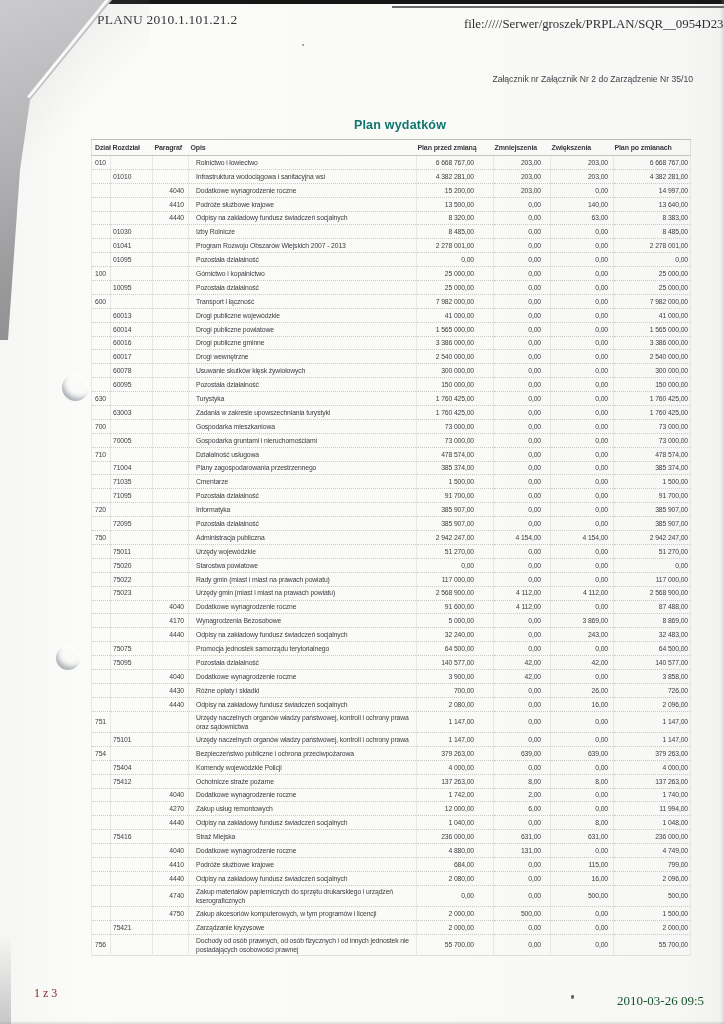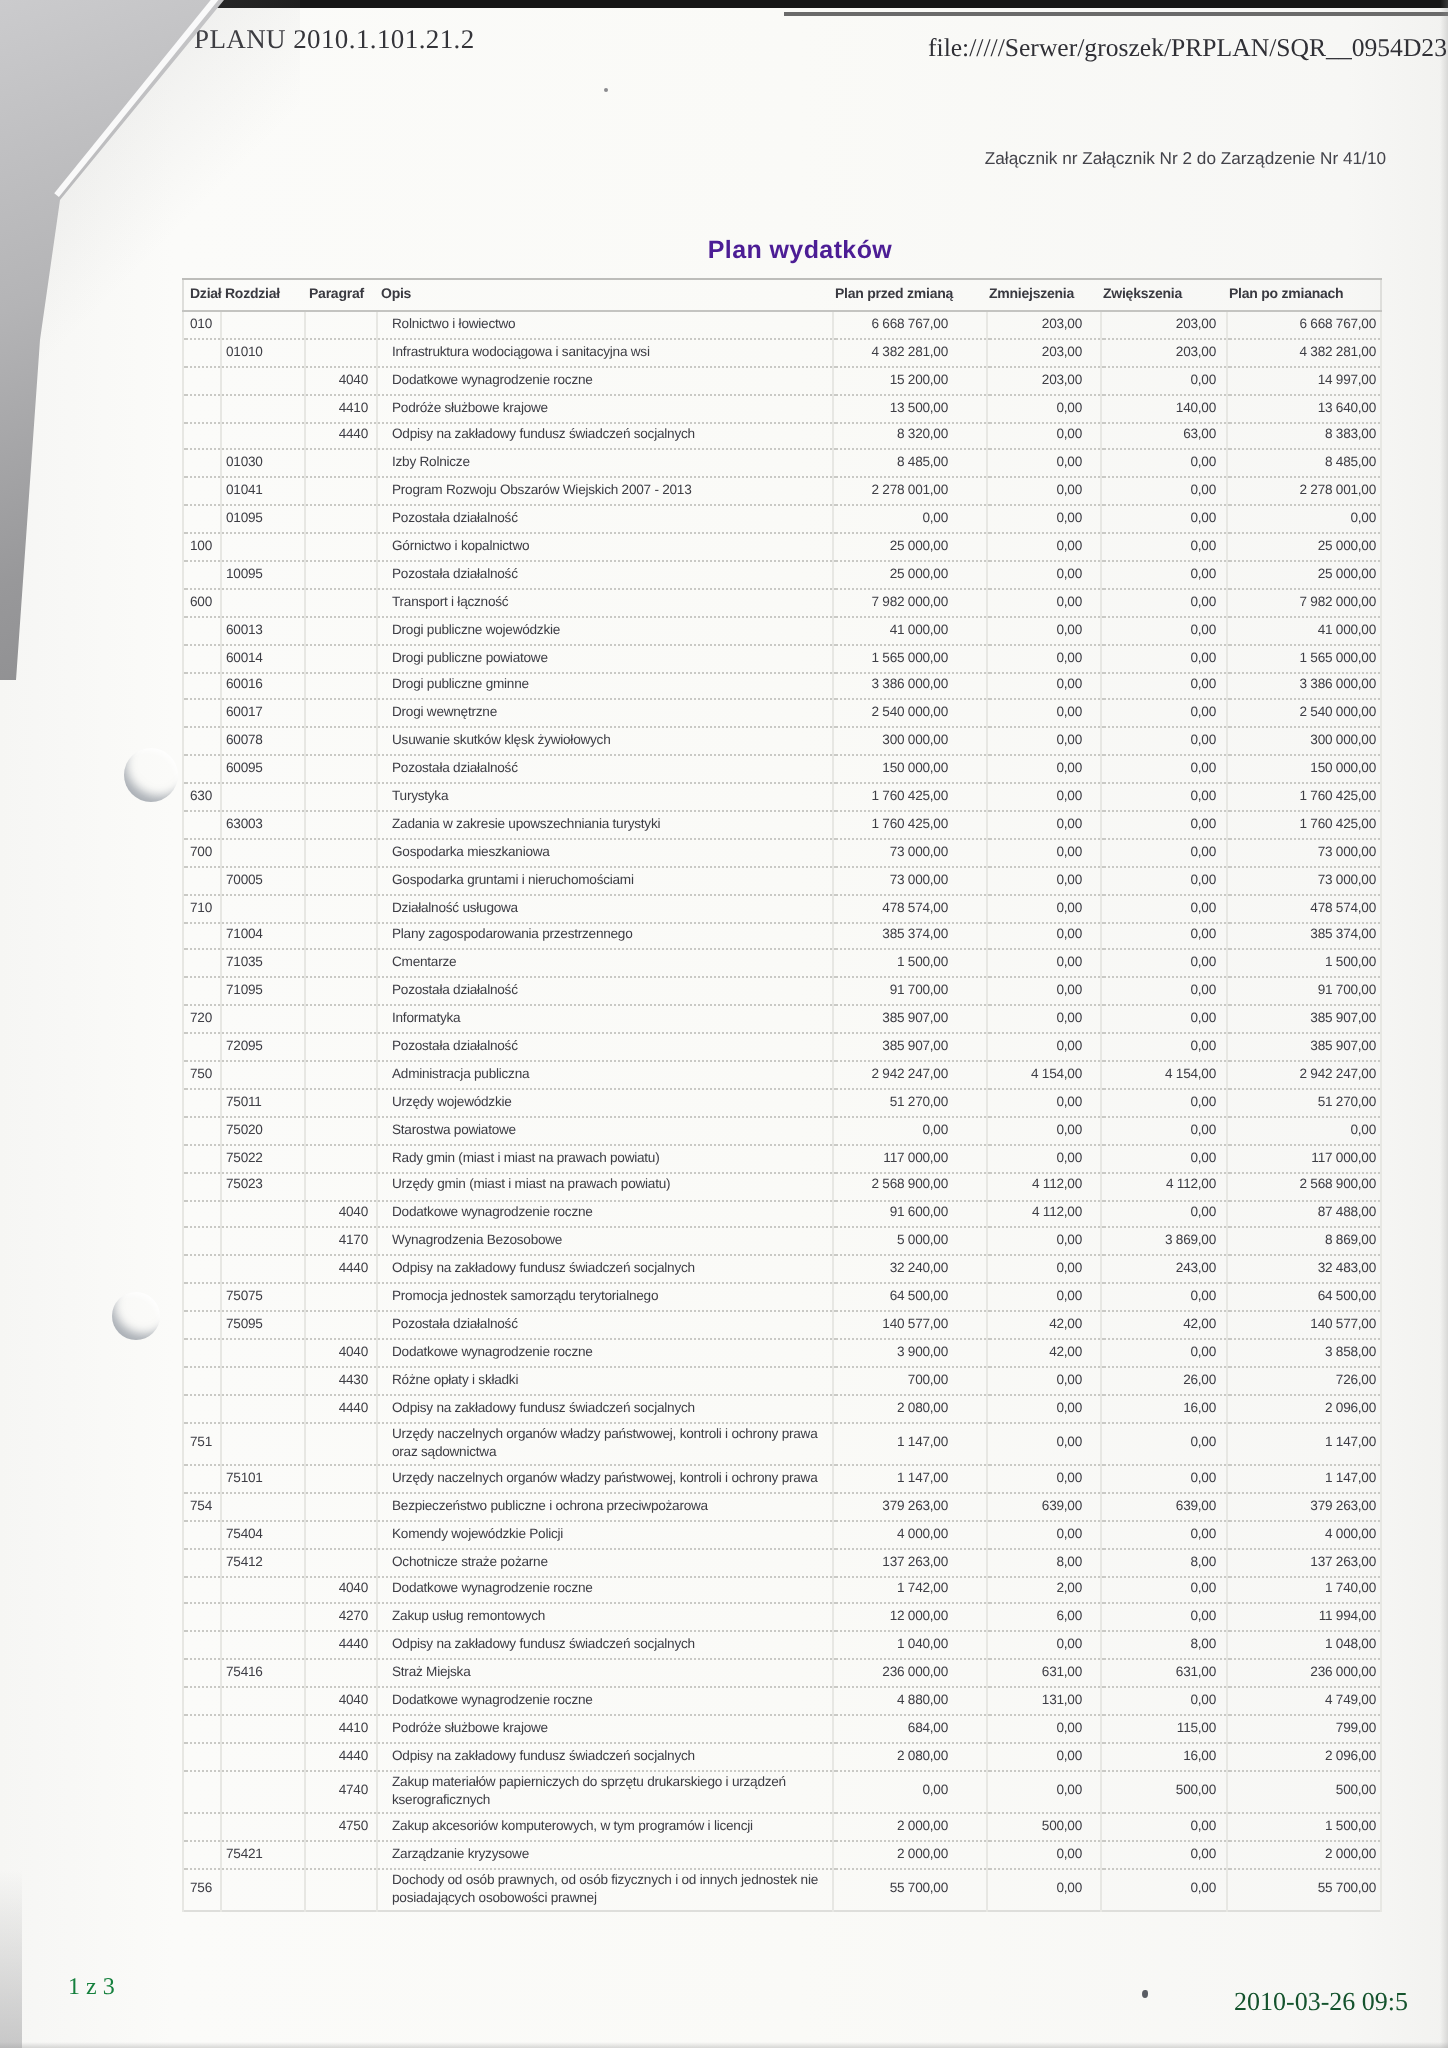--- a/index.html
+++ b/index.html
@@ -41,23 +41,23 @@
   .speck1{position:absolute;left:302px;top:44px;width:2px;height:2px;border-radius:50%;background:#8b8b8f;}
   .speck2{position:absolute;left:571px;top:995px;width:3px;height:4px;border-radius:60% 40% 60% 60%;background:#5a5d64;}
   
   .doc-ref{position:absolute;left:97px;top:12px;z-index:2;
     font-family:"Liberation Serif",serif;font-size:13.5px;color:#35353a;letter-spacing:.2px;white-space:nowrap;}
   .file-url{position:absolute;left:464px;top:17px;
     font-family:"Liberation Serif",serif;font-size:12.8px;color:#303036;white-space:nowrap;}
   .attachment-note{position:absolute;right:31px;top:74px;
     font-size:8.6px;color:#43434a;white-space:nowrap;}
   .page-title{position:absolute;left:76px;top:118px;width:648px;text-align:center;
-    font-size:12.5px;font-weight:bold;color:#4c1d95;letter-spacing:.2px;}
+    font-size:12.5px;font-weight:bold;color:#0f766e;letter-spacing:.2px;}
   .footer-left{position:absolute;left:34px;top:986px;
-    font-family:"Liberation Serif",serif;font-size:12px;color:#15803d;}
+    font-family:"Liberation Serif",serif;font-size:12px;color:#7f1d1d;}
   .footer-right{position:absolute;left:617px;top:993px;
     font-family:"Liberation Serif",serif;font-size:13px;color:#14532d;white-space:nowrap;}
   
   .tbl-wrap{position:absolute;left:91px;top:139px;width:601px;z-index:2;}
   table.plan{
     border-collapse:collapse;table-layout:fixed;width:599px;
     font-size:6.8px;letter-spacing:-0.12px;color:#3d3d44;line-height:1.35;
     border:1px solid #dededb;
   }
   table.plan th{
@@ -93,21 +93,21 @@
 <div class="hole-punch hole-top"></div>
 <div class="hole-punch hole-bottom"></div>
 <div class="right-edge-shadow"></div>
 <div class="bottom-edge-shadow"></div>
 <div class="bottom-left-strip"></div>
 <div class="speck1"></div>
 <div class="speck2"></div>
 
 <div class="doc-ref">PLANU 2010.1.101.21.2</div>
 <div class="file-url">file://///Serwer/groszek/PRPLAN/SQR__0954D23.ht</div>
-<div class="attachment-note">Załącznik nr Załącznik Nr 2 do Zarządzenie Nr 41/10</div>
+<div class="attachment-note">Załącznik nr Załącznik Nr 2 do Zarządzenie Nr 35/10</div>
 <div class="page-title">Plan wydatków</div>
 
 <div class="tbl-wrap">
   <table class="plan">
     <colgroup>
       <col style="width:19px">
         <col style="width:42px">
         <col style="width:36px">
         <col style="width:228px">
       <col style="width:77px">

